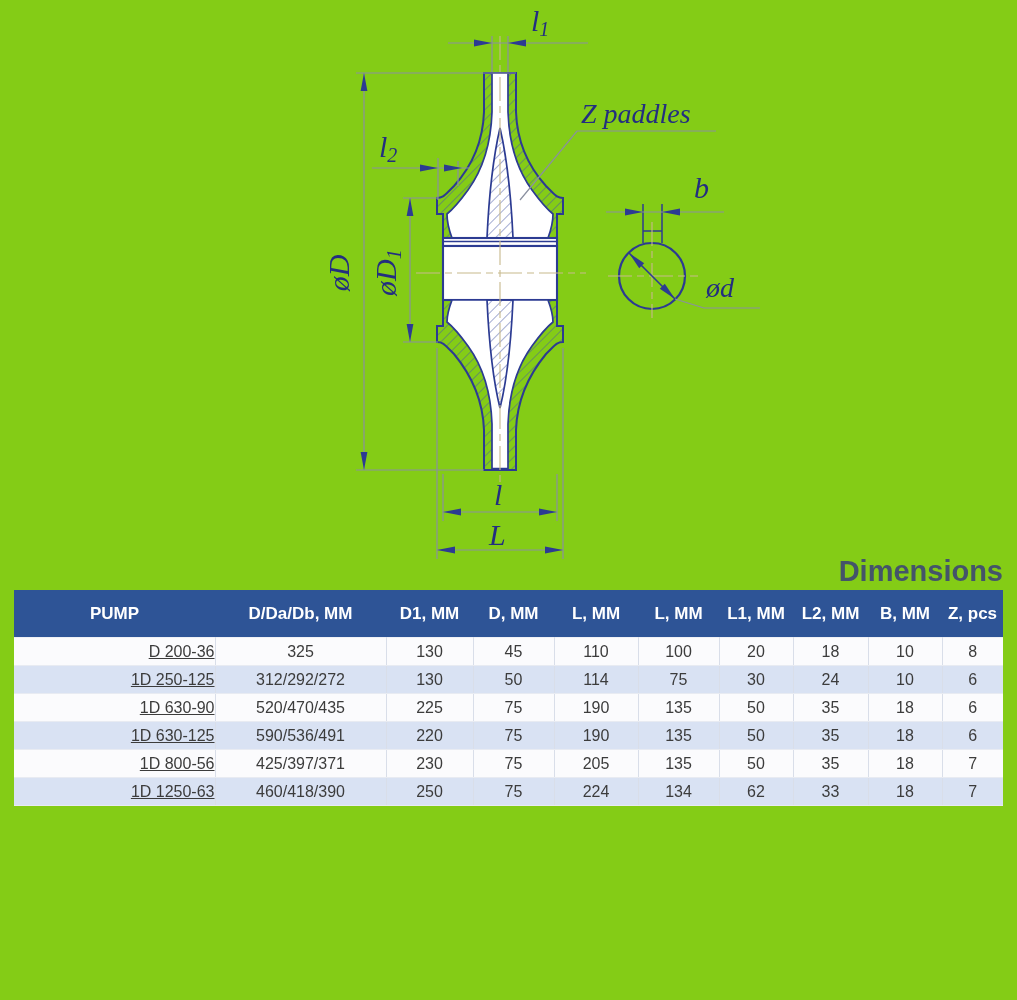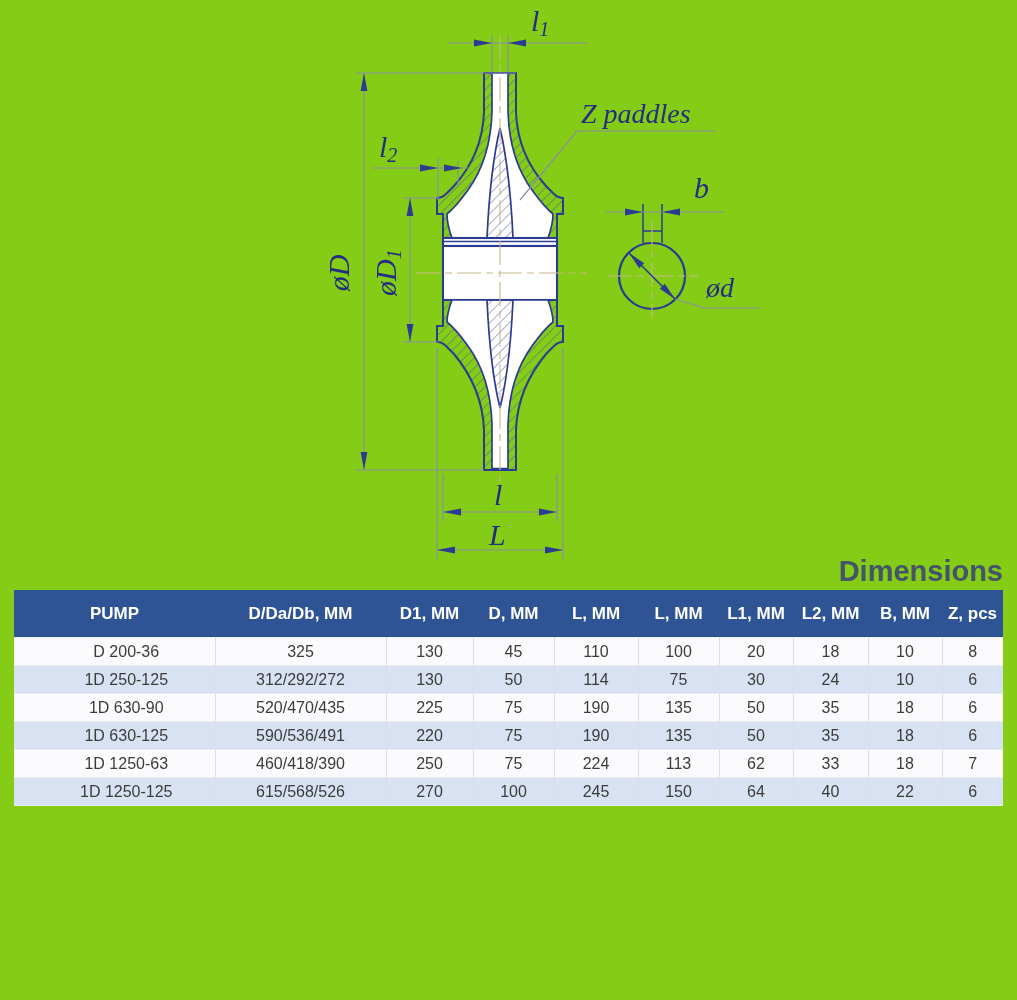--- a/index.html
+++ b/index.html
@@ -19,21 +19,21 @@
          font-family:"Liberation Sans",sans-serif;}
   .drawing{position:absolute;left:0;top:0;}
   .dims-heading{position:absolute;top:555px;right:14px;font-size:29px;font-weight:bold;
                 color:var(--heading);text-align:center;}
   table.dim-table{position:absolute;left:14px;top:590px;width:989px;border-collapse:collapse;
                   table-layout:fixed;font-family:"Liberation Sans",sans-serif;}
   .dim-table th{background:var(--header-bg);color:#fff;font-weight:bold;font-size:17px;
                 height:47px;text-align:center;padding:0;}
   .dim-table td{height:27px;font-size:16px;color:var(--cell-text);text-align:center;
                 padding:0;border-left:1px solid var(--grid);border-bottom:1px solid #e8ebf2;}
-  .dim-table td:first-child{text-align:center;padding-left:24px;border-left:none;}
+  .dim-table td:first-child{text-align:right;padding-left:24px;border-left:none;text-decoration:underline;}
   .dim-table tbody tr:nth-child(odd){background:var(--row-bg);}
   .dim-table tbody tr:nth-child(even){background:var(--stripe);}
   .dim-table tbody tr{border-top:1px solid #eef0f5;}
   
   .obj{stroke:var(--ink);stroke-width:2.2;fill:none;}
   .obj-thin{stroke:var(--ink);stroke-width:1.5;fill:none;}
   .hatched{fill:url(#hatch);stroke:var(--ink);stroke-width:2;}
   .cavity{fill:#ffffff;stroke:var(--ink);stroke-width:1.7;}
   .white{fill:#ffffff;stroke:var(--ink);stroke-width:2.1;}
   .dimline{stroke:var(--dim);stroke-width:1.2;fill:none;}
@@ -232,39 +232,39 @@
           <td>220</td>
           <td>75</td>
           <td>190</td>
           <td>135</td>
           <td>50</td>
           <td>35</td>
           <td>18</td>
           <td>6</td>
         </tr>
         <tr>
+          <td>1D 800-56</td>
+          <td>425/397/371</td>
+          <td>230</td>
+          <td>75</td>
+          <td>205</td>
+          <td>135</td>
+          <td>50</td>
+          <td>35</td>
+          <td>18</td>
+          <td>7</td>
+        </tr>
+        <tr>
           <td>1D 1250-63</td>
           <td>460/418/390</td>
           <td>250</td>
           <td>75</td>
           <td>224</td>
-          <td>113</td>
+          <td>134</td>
           <td>62</td>
           <td>33</td>
           <td>18</td>
           <td>7</td>
         </tr>
-        <tr>
-          <td>1D 1250-125</td>
-          <td>615/568/526</td>
-          <td>270</td>
-          <td>100</td>
-          <td>245</td>
-          <td>150</td>
-          <td>64</td>
-          <td>40</td>
-          <td>22</td>
-          <td>6</td>
-        </tr>
       </tbody>
   </table>
 
 </div>
 
 </body></html>

